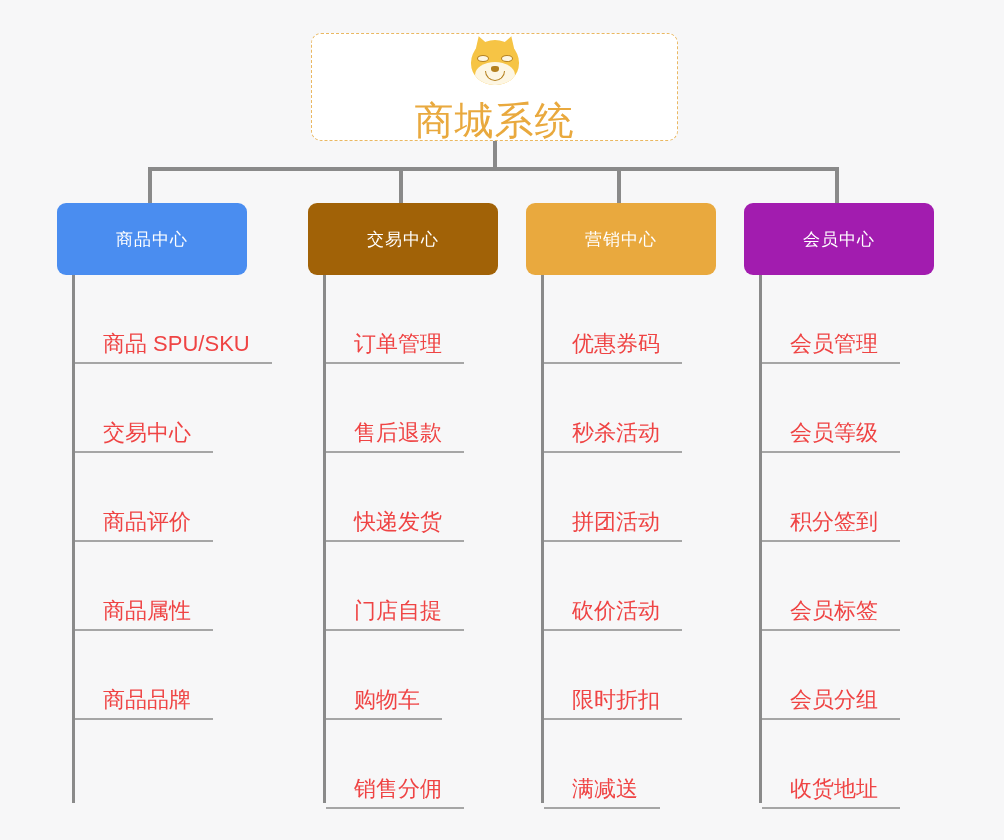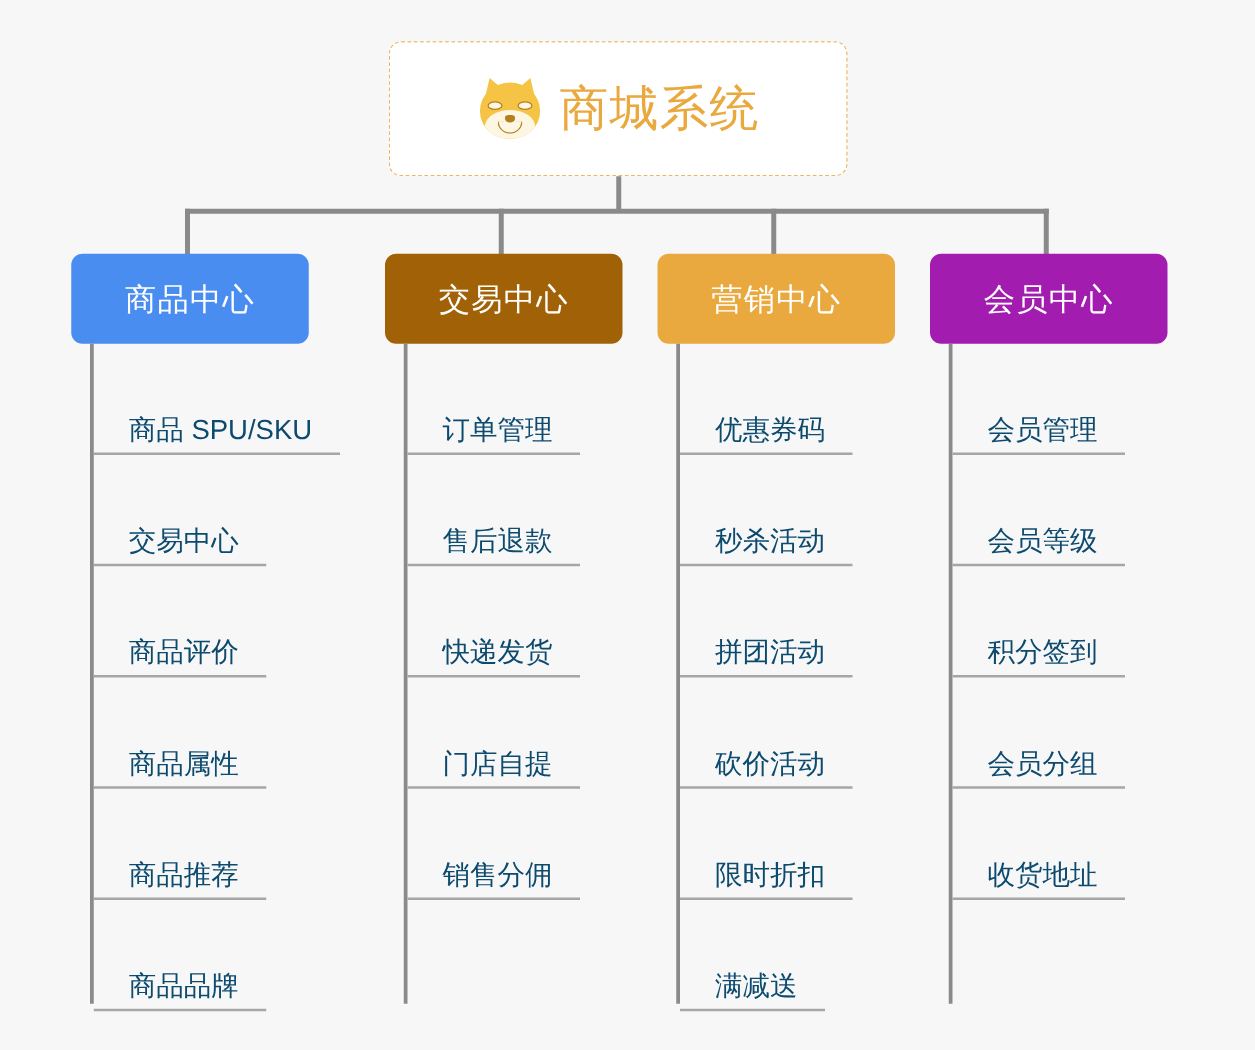--- a/index.html
+++ b/index.html
@@ -27,20 +27,21 @@
     width: 367px;
     height: 108px;
     box-sizing: border-box;
     background: #ffffff;
     border: 1px dashed #eab862;
     border-radius: 10px;
     display: flex;
     align-items: center;
     justify-content: center;
     gap: 14px;
+    flex-direction: column;
   }
   .root-title {
     font-size: 39px;
     color: #e9a93e;
     letter-spacing: 1px;
     line-height: 1;
     white-space: nowrap;
   }
 
   
@@ -129,21 +130,21 @@
     top: 203px;
   }
   .branch-header {
     width: 190px;
     height: 72px;
     border-radius: 9px;
     display: flex;
     align-items: center;
     justify-content: center;
     color: #ffffff;
-    font-size: 25px;
+    font-size: 17px;
     letter-spacing: 1px;
     box-sizing: border-box;
   }
 
   .branch-body {
     position: relative;
     margin-top: 0;
     padding-left: 15px;
   }
   .branch-spine {
@@ -161,21 +162,21 @@
     margin-left: 3px;
   }
   .leaf-inner {
     display: inline-block;
     padding: 0 22px 6px 28px;
     border-bottom: 2px solid #a6a6a6;
     white-space: nowrap;
   }
   .leaf-label {
     font-size: 22px;
-    color: #0c4a6e;
+    color: #ef4444;
     line-height: 1.1;
   }
 </style>
 </head>
 <body>
 
 <div id="diagram">
 
   <div class="root-node">
     <div class="dog-icon">
@@ -211,23 +212,20 @@
       <div class="leaf">
           <span class="leaf-inner"><span class="leaf-label">交易中心</span></span>
         </div>
       <div class="leaf">
           <span class="leaf-inner"><span class="leaf-label">商品评价</span></span>
         </div>
       <div class="leaf">
           <span class="leaf-inner"><span class="leaf-label">商品属性</span></span>
         </div>
       <div class="leaf">
-          <span class="leaf-inner"><span class="leaf-label">商品推荐</span></span>
-        </div>
-      <div class="leaf">
           <span class="leaf-inner"><span class="leaf-label">商品品牌</span></span>
         </div>
     </div>
   </div>
 
   <div class="branch" style="left:308px;">
     <div class="branch-header" style="background:#a16207;">
       <span>交易中心</span>
     </div>
     <div class="branch-body">
@@ -238,20 +236,23 @@
       <div class="leaf">
           <span class="leaf-inner"><span class="leaf-label">售后退款</span></span>
         </div>
       <div class="leaf">
           <span class="leaf-inner"><span class="leaf-label">快递发货</span></span>
         </div>
       <div class="leaf">
           <span class="leaf-inner"><span class="leaf-label">门店自提</span></span>
         </div>
       <div class="leaf">
+          <span class="leaf-inner"><span class="leaf-label">购物车</span></span>
+        </div>
+      <div class="leaf">
           <span class="leaf-inner"><span class="leaf-label">销售分佣</span></span>
         </div>
     </div>
   </div>
 
   <div class="branch" style="left:526px;">
     <div class="branch-header" style="background:#e9a93e;text-align:right;">
       <span>营销中心</span>
     </div>
     <div class="branch-body">
@@ -286,20 +287,23 @@
       <div class="leaf">
           <span class="leaf-inner"><span class="leaf-label">会员管理</span></span>
         </div>
       <div class="leaf">
           <span class="leaf-inner"><span class="leaf-label">会员等级</span></span>
         </div>
       <div class="leaf">
           <span class="leaf-inner"><span class="leaf-label">积分签到</span></span>
         </div>
       <div class="leaf">
+          <span class="leaf-inner"><span class="leaf-label">会员标签</span></span>
+        </div>
+      <div class="leaf">
           <span class="leaf-inner"><span class="leaf-label">会员分组</span></span>
         </div>
       <div class="leaf">
           <span class="leaf-inner"><span class="leaf-label">收货地址</span></span>
         </div>
     </div>
   </div>
 
 </div>
 

